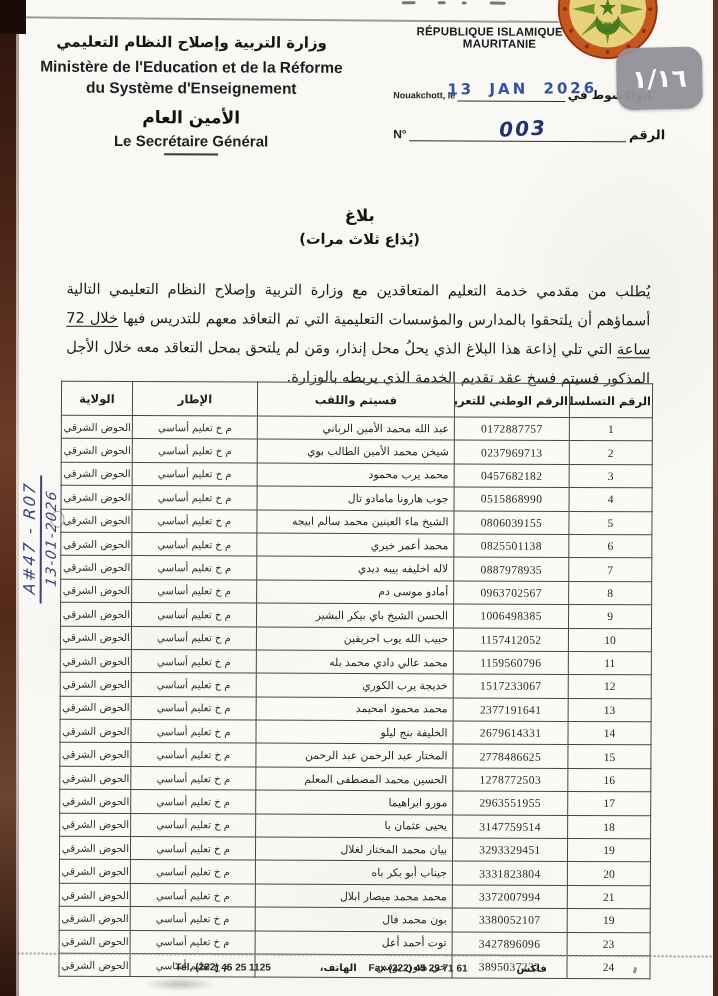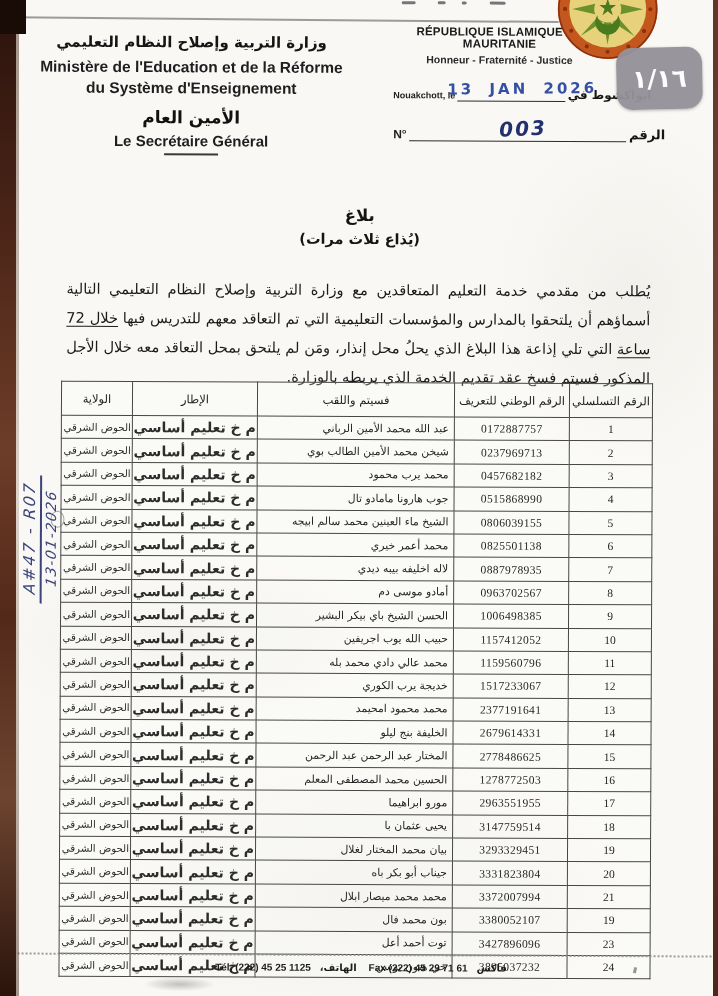--- a/index.html
+++ b/index.html
@@ -70,44 +70,44 @@
   .notice-sub{position:absolute;left:0;top:231px;width:718px;text-align:center;
     font-size:14.5px;font-weight:bold;color:#141414;}
   .notice-body{position:absolute;left:66px;top:260px;width:584px;direction:rtl;text-align:justify;
     font-size:14.6px;line-height:29px;color:#1b1b1b;}
   .notice-body u{text-underline-offset:3px;}
 
   
   table.roster{position:absolute;left:61px;top:382px;width:576px;border-collapse:collapse;direction:rtl;
     table-layout:fixed;background:rgba(255,255,255,.25);}
   .roster th,.roster td{border:1px solid #474747;overflow:hidden;white-space:nowrap;}
-  .roster th{height:31px;font-size:11.5px;font-weight:normal;color:#1d1d1d;text-align:center;}
+  .roster th{height:31px;font-size:11.5px;font-weight:bold;color:#1d1d1d;text-align:center;}
   .roster td{height:20.4px;color:#242424;}
   td.c-serial{text-align:center;font-size:11.5px;font-family:"Liberation Serif",serif;}
   td.c-nni{text-align:center;font-size:11.5px;font-family:"Liberation Serif",serif;letter-spacing:.4px;}
   td.c-name{text-align:right;padding-right:5px;font-size:10.8px;}
-  td.c-cadre{font-size:14px;color:#2c2c2c;font-weight:bold;}
+  td.c-cadre{text-align:center;font-size:10px;color:#2c2c2c;}
   td.c-wilaya{text-align:right;font-size:10.2px;color:#2c2c2c;}
 
   .artifact-circle{position:absolute;left:51px;top:512px;width:12px;height:15px;border:1.5px solid #666;
     border-radius:50%;opacity:.55;}
 
   
   .margin-note{position:absolute;left:-85px;top:520px;width:250px;text-align:center;
     transform:rotate(-90deg);color:#2a3570;opacity:.92;}
   .margin-note .l1{display:inline-block;font-size:16px;font-style:italic;letter-spacing:2px;
     border-bottom:2px solid #2a3570;padding:0 8px 1px;transform:skewX(-8deg);}
   .margin-note .l2{display:block;font-size:14px;font-style:italic;letter-spacing:1.5px;transform:skewX(-10deg);margin-top:1px;}
 
   
   .footer-rule{position:absolute;left:0;right:0;top:954px;border-top:2px dotted #919191;opacity:.9;}
   .footer-line{position:absolute;left:0;top:962px;width:718px;text-align:center;direction:ltr;
     font-size:10px;font-weight:bold;color:#1c1c1c;font-family:"Liberation Sans",sans-serif;}
   .footer-line .seg{margin:0 9px;}
-  .footer-line .ar{font-family:"DejaVu Sans",sans-serif;font-size:10px;}
+  .footer-line .ar{font-family:"DejaVu Sans",sans-serif;font-size:10px;margin-left:40px;}
   .smudge{position:absolute;left:146px;top:978px;width:72px;height:14px;border-radius:50%;
     background:radial-gradient(ellipse,rgba(90,90,90,.35),transparent 70%);}
   .tick{position:absolute;left:636px;top:966px;width:3px;height:6px;background:#555;opacity:.6;transform:rotate(14deg);}
 </style>
 </head>
 <body>
 
 <div class="page">
   <div class="doc">
 
@@ -123,21 +123,20 @@
       <div class="ar1" dir="rtl">وزارة التربية وإصلاح النظام التعليمي</div>
       <div class="fr">Ministère de l'Education et de la Réforme</div>
       <div class="fr2">du Système d'Enseignement</div>
       <div class="ar2" dir="rtl">الأمين العام</div>
       <div class="fr3">Le Secrétaire Général</div>
       <div class="ubar"></div>
     </div>
 
     <div class="republic">
       <div class="r1">RÉPUBLIQUE ISLAMIQUE DE MAURITANIE</div>
-      <div class="r2">Honneur - Fraternité - Justice</div>
     </div>
 
     <div class="seal">
       <svg viewBox="0 0 100 100" width="104" height="104">
         <circle cx="50" cy="50" r="48" fill="#c4571d"></circle>
         <circle cx="50" cy="50" r="47" fill="none" stroke="#8a2f12" stroke-width="1.5"></circle>
         <circle cx="50" cy="50" r="37" fill="#e7d27b"></circle>
         <g fill="#8a2f12">
           <circle cx="50" cy="9" r="2"></circle>
             <circle cx="70" cy="14" r="2"></circle>

